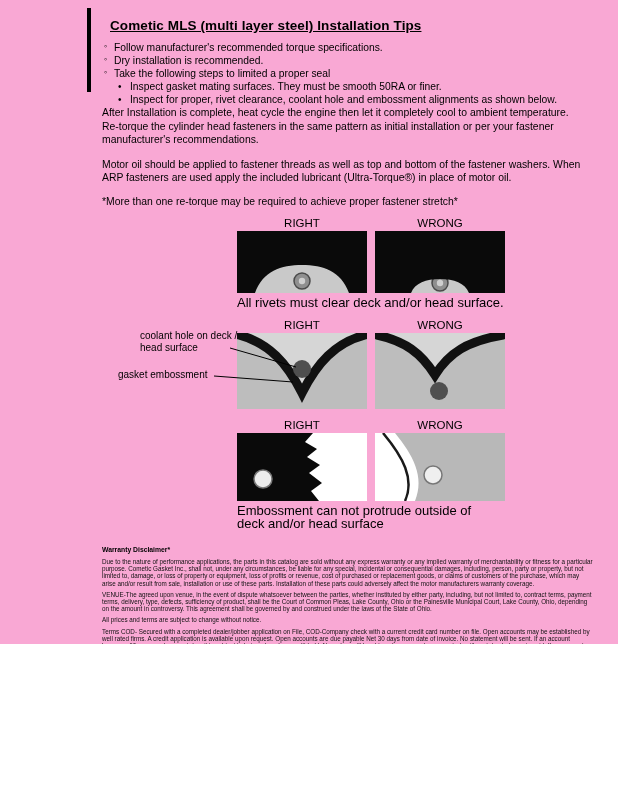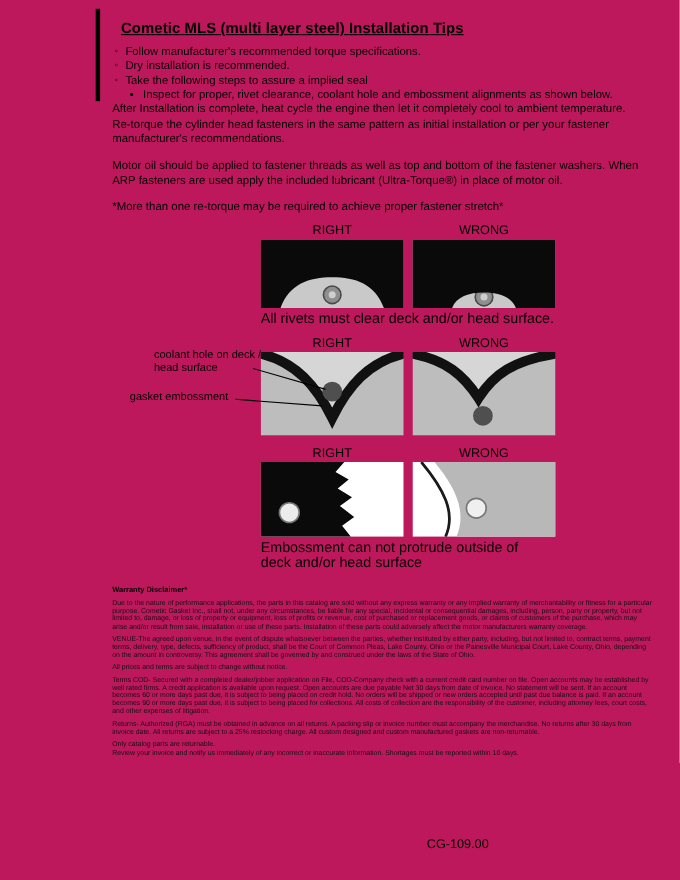--- a/index.html
+++ b/index.html
@@ -2,21 +2,21 @@
 <html><head>
 <meta charset="utf-8">
 <style>
   * { margin:0; padding:0; box-sizing:border-box; }
   html,body { background:#fff; }
   body {
     width:618px; height:800px;
     font-family:"Liberation Sans", sans-serif;
     color:#000;
   }
-  .page { position:relative; width:618px; height:800px; background:#be185d; overflow:hidden; }
+  .page { position:relative; width:618px; height:644px; background:#f9a8d4; overflow:hidden; }
   .reg-mark { position:absolute; left:87px; top:8px; width:4px; height:84px; background:#000; }
   .content { position:absolute; left:102px; top:12px; width:494px; }
 
   .title { font-size:13.5px; font-weight:bold; text-decoration:underline; margin:6px 0 8px 8px; letter-spacing:.1px; }
 
   .bullets { list-style:none; font-size:10.3px; line-height:13px; }
   .bullets li { position:relative; padding-left:12px; }
   .bullets li .marker { position:absolute; left:2px; top:-1px; font-size:9px; }
   .bullets li.sub { padding-left:28px; }
   .bullets li.sub .marker { left:16px; top:0; font-size:10px; }
@@ -63,24 +63,25 @@
       <li>
         <span class="marker">◦</span>
         <span>Follow manufacturer's recommended torque specifications.</span>
       </li>
       <li>
         <span class="marker">◦</span>
         <span>Dry installation is recommended.</span>
       </li>
       <li>
         <span class="marker">◦</span>
-        <span>Take the following steps to assure a implied seal</span>
+        <span>Take the following steps to limited a proper seal</span>
       </li>
       <li class="sub">
         <span class="marker">•</span>
+        <span>Inspect gasket mating surfaces.  They must be smooth 50RA or finer.</span>
       </li>
       <li class="sub">
         <span class="marker">•</span>
         <span>Inspect for proper, rivet clearance, coolant hole and embossment alignments as shown below.</span>
       </li>
     </ul>
 
     <p class="para">After Installation is complete, heat cycle the engine then let it completely cool to ambient temperature. Re-torque the cylinder head fasteners in the same pattern as initial installation or per your fastener manufacturer's recommendations.</p>
     <p class="para">Motor oil should be applied to fastener threads as well as top and bottom of the fastener washers. When ARP fasteners are used apply the included lubricant (Ultra-Torque®) in place of motor oil.</p>
     <p class="note">*More than one re-torque may be required to achieve proper fastener stretch*</p>

